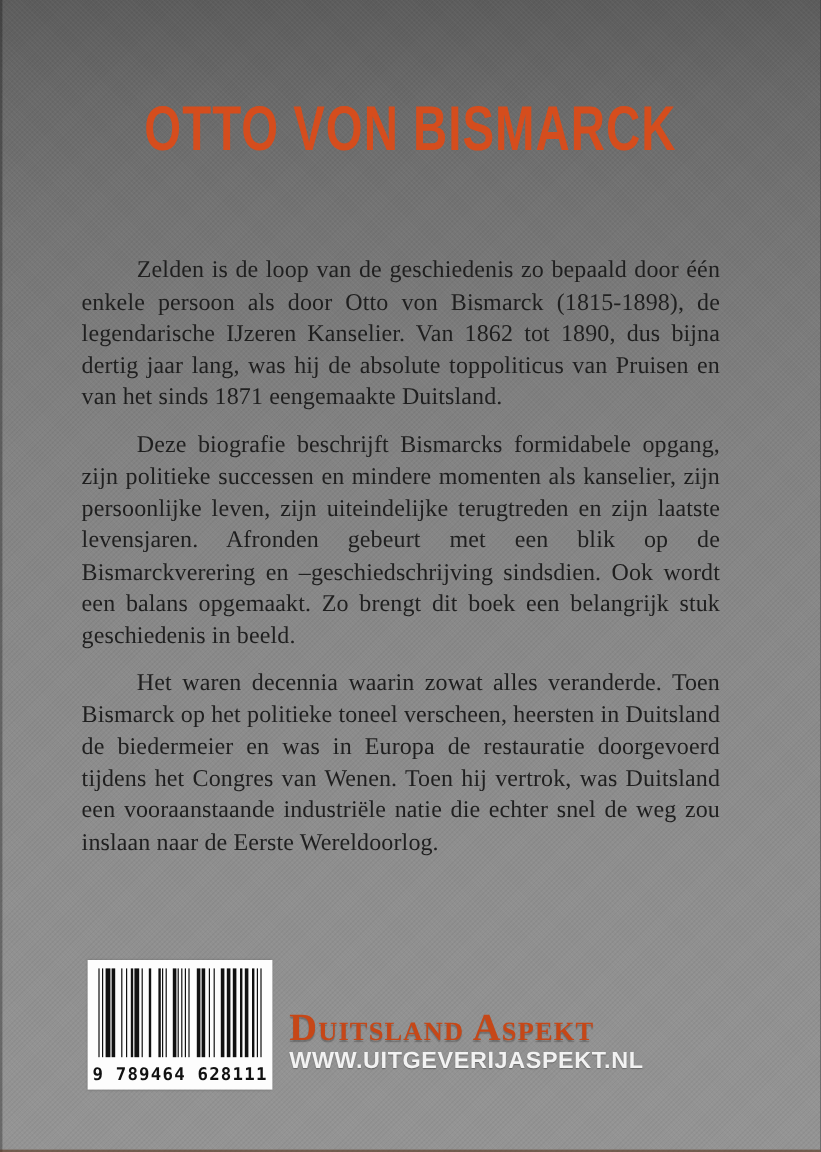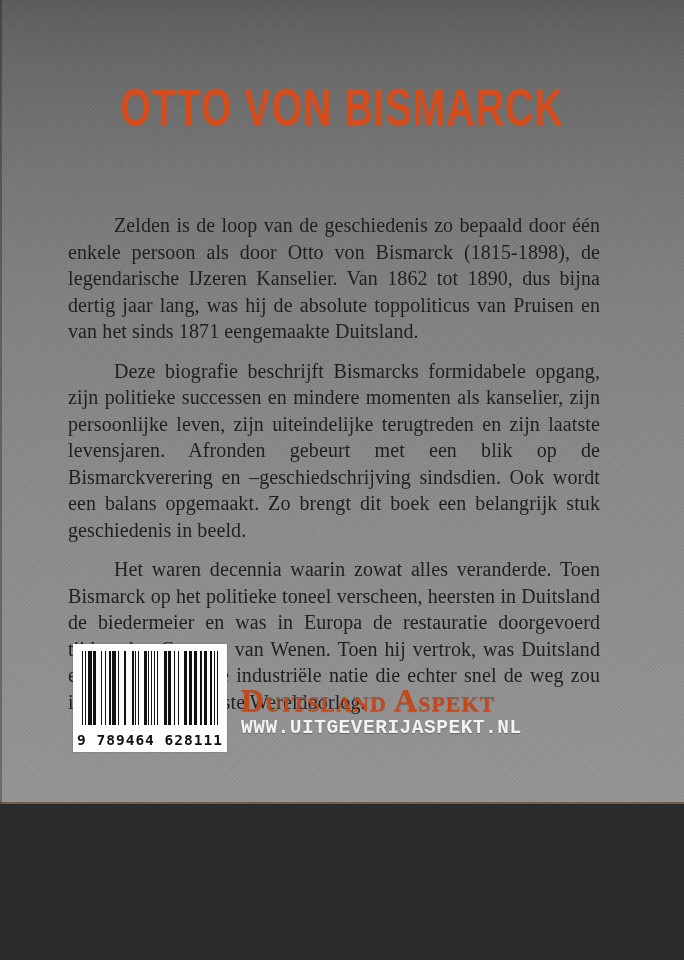--- a/index.html
+++ b/index.html
@@ -1,18 +1,18 @@
 <!DOCTYPE html>
 <html lang="nl"><head>
 <meta charset="utf-8">
 <style>
   html,body{margin:0;padding:0;background:#2a2a2a;}
   .cover{
     position:relative;
-    width:684px;height:804px;
+    width:684px;height:960px;
     margin:0 auto;
     overflow:hidden;
     background:linear-gradient(180deg,
       #5c5c5c 0%, #696969 8%, #757575 20%,
       #828282 38%, #8a8a8a 58%, #8f8f8f 78%, #949494 100%);
     font-family:"Liberation Serif", serif;
   }
   .grain{
     position:absolute; inset:0; pointer-events:none;
     background-image:
@@ -68,21 +68,21 @@
   .publisher-name{
     font-family:"Liberation Serif", serif;
     font-variant:small-caps;
     font-weight:bold;
     font-size:32px; line-height:1;
     letter-spacing:1px;
     text-shadow:0 1px 1px rgba(0,0,0,0.25);
   }
   .publisher-site{
     margin-top:3px;
-    font-family:Liberation Mono, monospace;
+    font-family:Liberation Sans, sans-serif;
     font-weight:bold;
     font-size:19.5px; line-height:1;
     color:#f2f2f2;
     letter-spacing:0.5px;
     text-shadow:0 1px 1px rgba(0,0,0,0.3);
   }
 </style>
 </head>
 <body>
 

